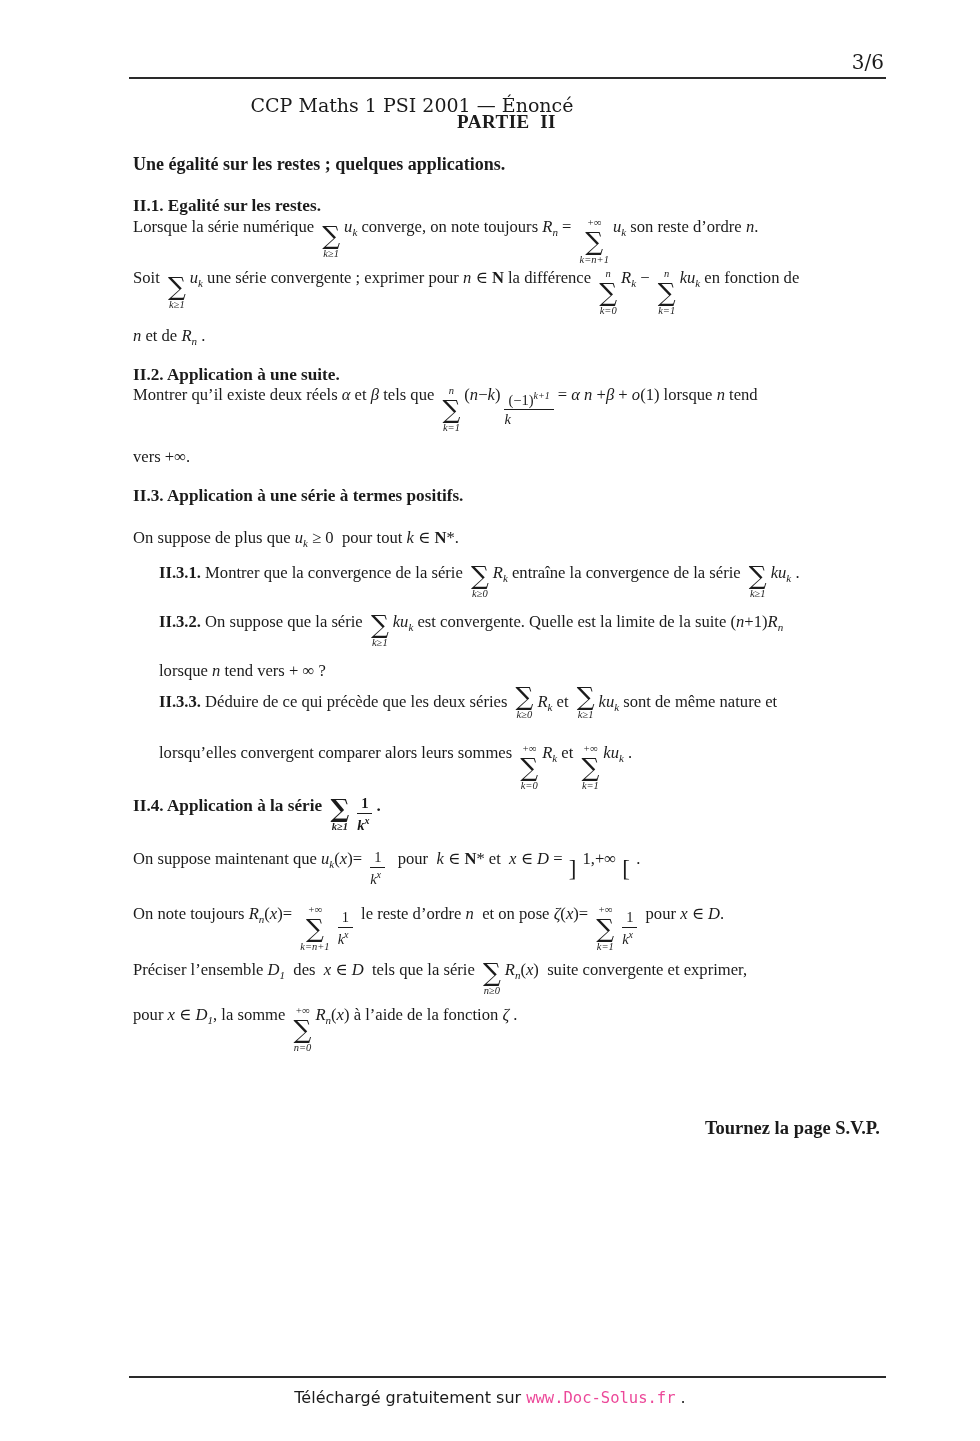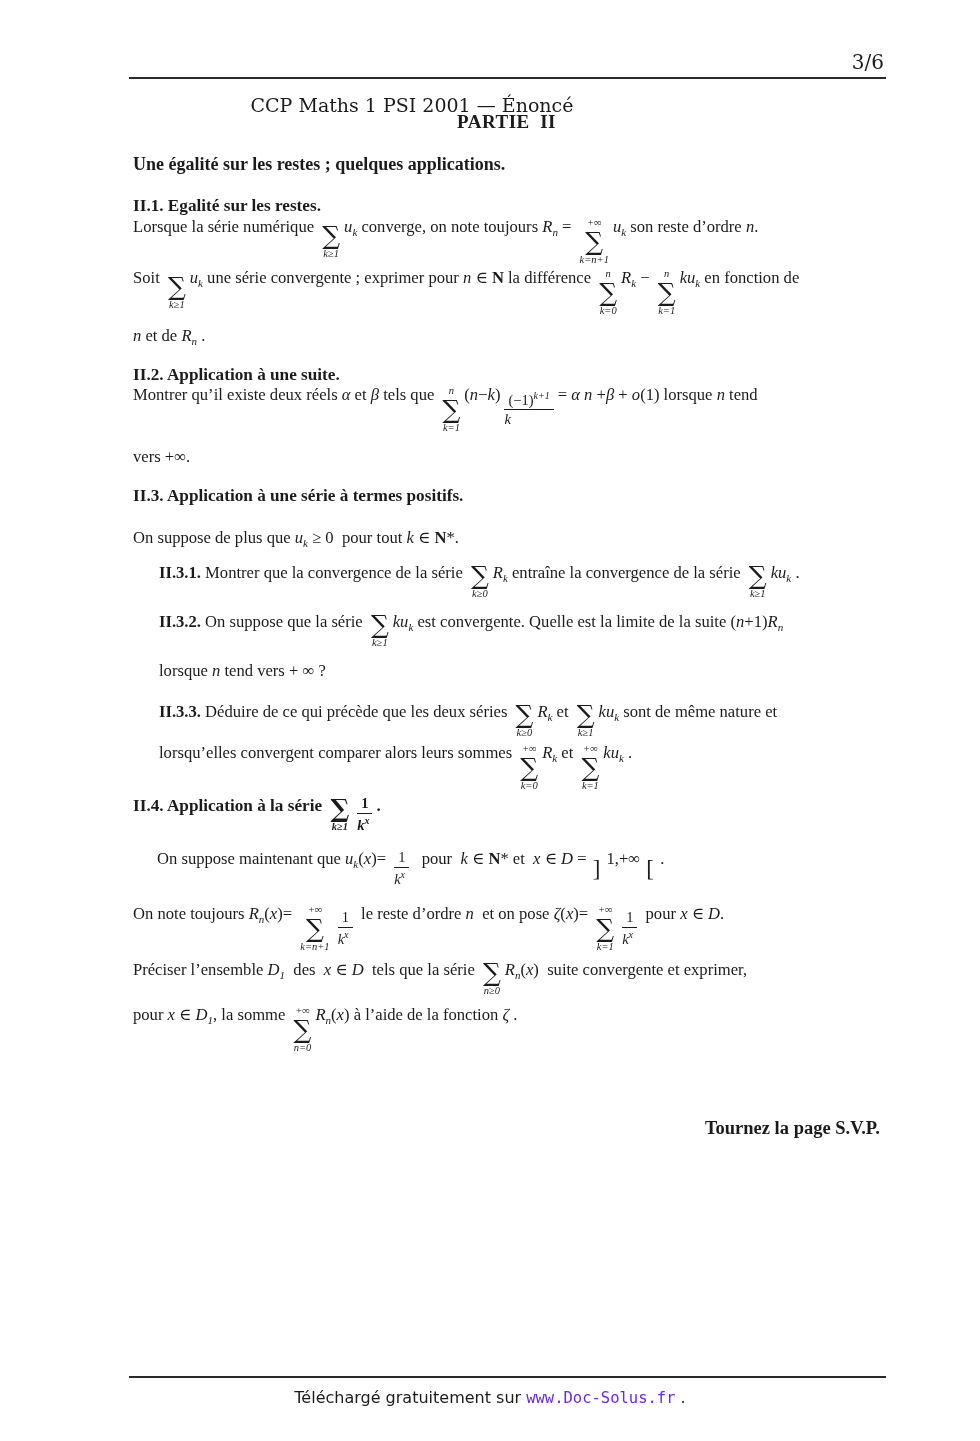--- a/index.html
+++ b/index.html
@@ -35,22 +35,22 @@
   .head{font-weight:bold;font-size:17.2px;}
   .part-title{
     top:111px;text-align:center;font-weight:bold;font-size:19px;
     white-space:pre;letter-spacing:0.5px;
   }
   .subtitle{top:154px;font-weight:bold;font-size:18px;}
   .b-h1{top:196px;} .b-p1{top:217px;} .b-p2{top:268px;} .b-p3{top:326px;}
   .b-h2{top:365px;} .b-p4{top:385px;} .b-p5{top:447px;}
   .b-h3{top:486px;} .b-p6{top:528px;}
   .b-p7{top:563px;} .b-p8{top:612px;} .b-p9{top:661px;}
-  .b-p10{top:702px;} .b-p11{top:743px;}
-  .b-h4{top:795px;} .b-p12{top:849px;margin-left:24px;} .b-p13{top:904px;}
+  .b-p10{top:684px;align-items:center;} .b-p11{top:743px;}
+  .b-h4{top:795px;} .b-p12{top:849px;} .b-p13{top:904px;}
   .b-p14{top:960px;} .b-p15{top:1005px;}
   .turn-note{
     top:1118px;display:flex;justify-content:flex-end;
     font-weight:bold;font-size:18.5px;
   }
   
   i{font-style:italic;}
   .msub sub{font-size:11px;font-style:italic;line-height:0;}
   .msum{
     display:inline-flex;flex-direction:column;align-items:center;
@@ -70,21 +70,21 @@
   .mfrac sup{font-size:10px;font-style:italic;}
   .mbig{font-size:23px;align-self:center;line-height:1;margin:0 2px;}
   
   .footer{
     position:absolute;top:1388px;left:0;width:980px;
     text-align:center;font-size:16px;
     font-family:"DejaVu Sans","Liberation Sans",sans-serif;
   }
   .footer .lnk{
     font-family:"DejaVu Sans Mono","Liberation Mono",monospace;
-    color:#6d28d9;text-decoration:none;font-size:15.5px;
+    color:#ec4899;text-decoration:none;font-size:15.5px;
   }
 </style>
 </head>
 <body>
 
 <div class="page">
 
   <div class="hdr-title">CCP Maths 1 PSI 2001 — Énoncé</div>
   <div class="hdr-page">3/6</div>
   <div class="rule hdr"></div>

